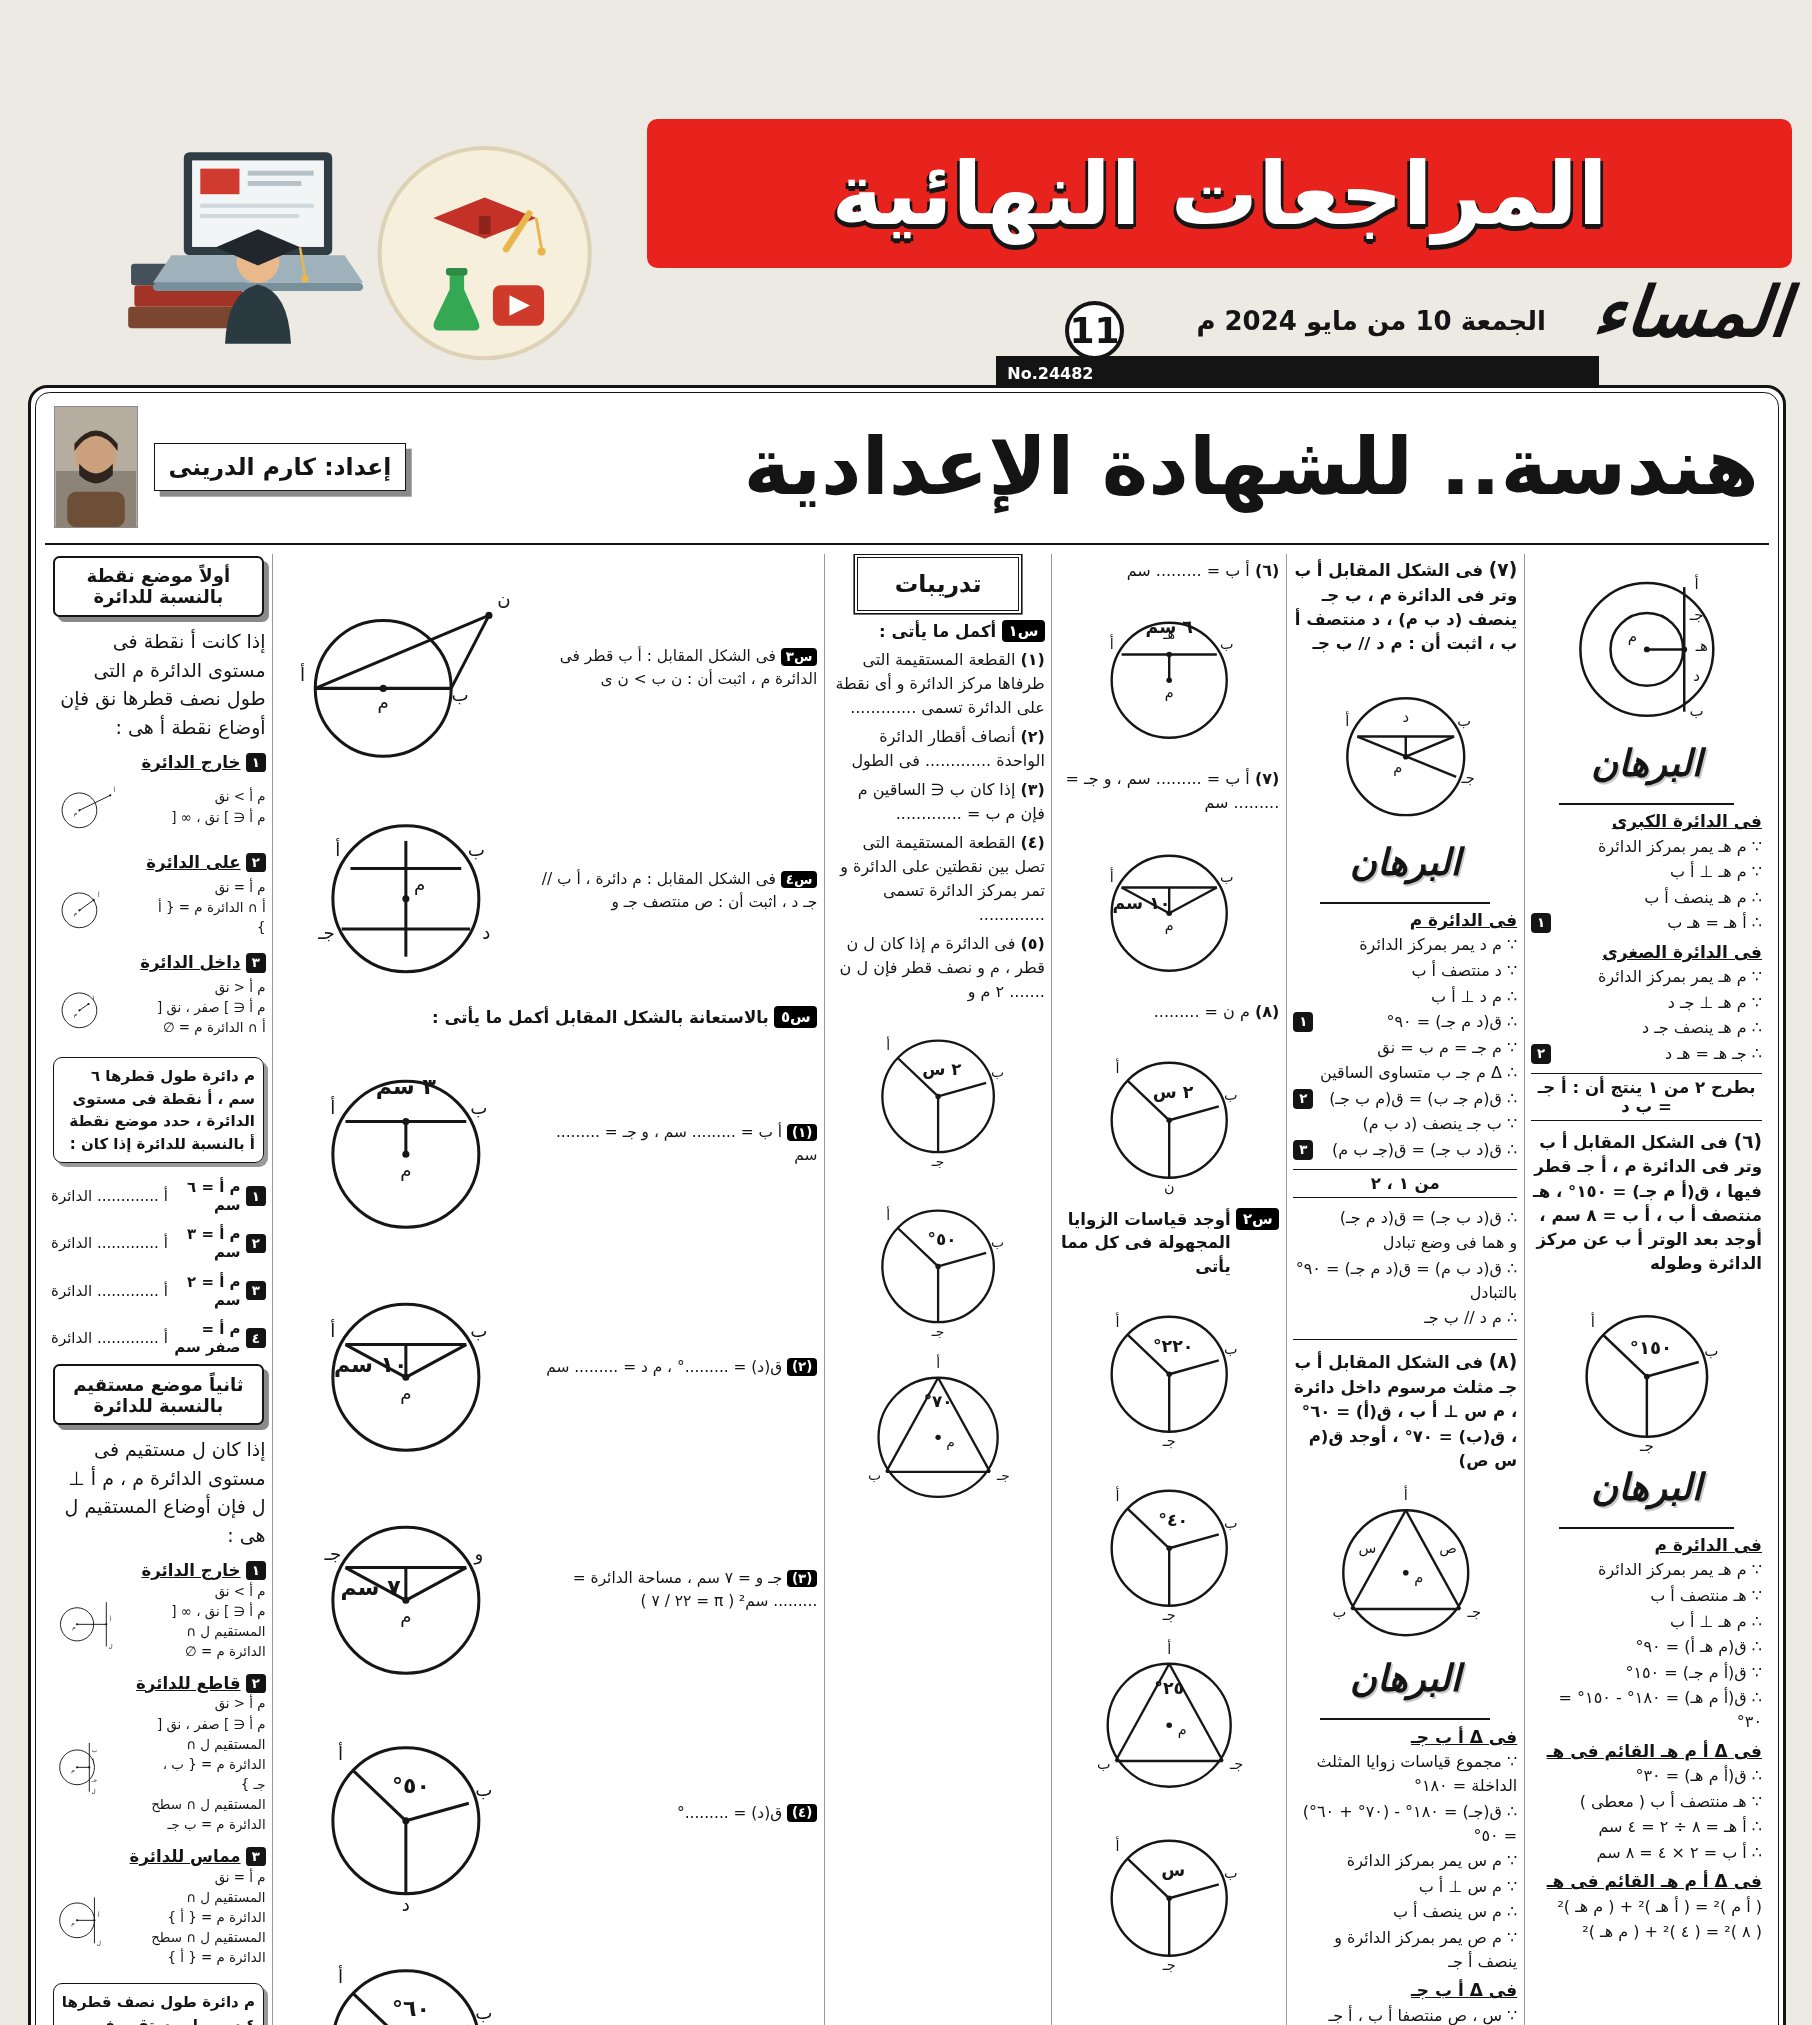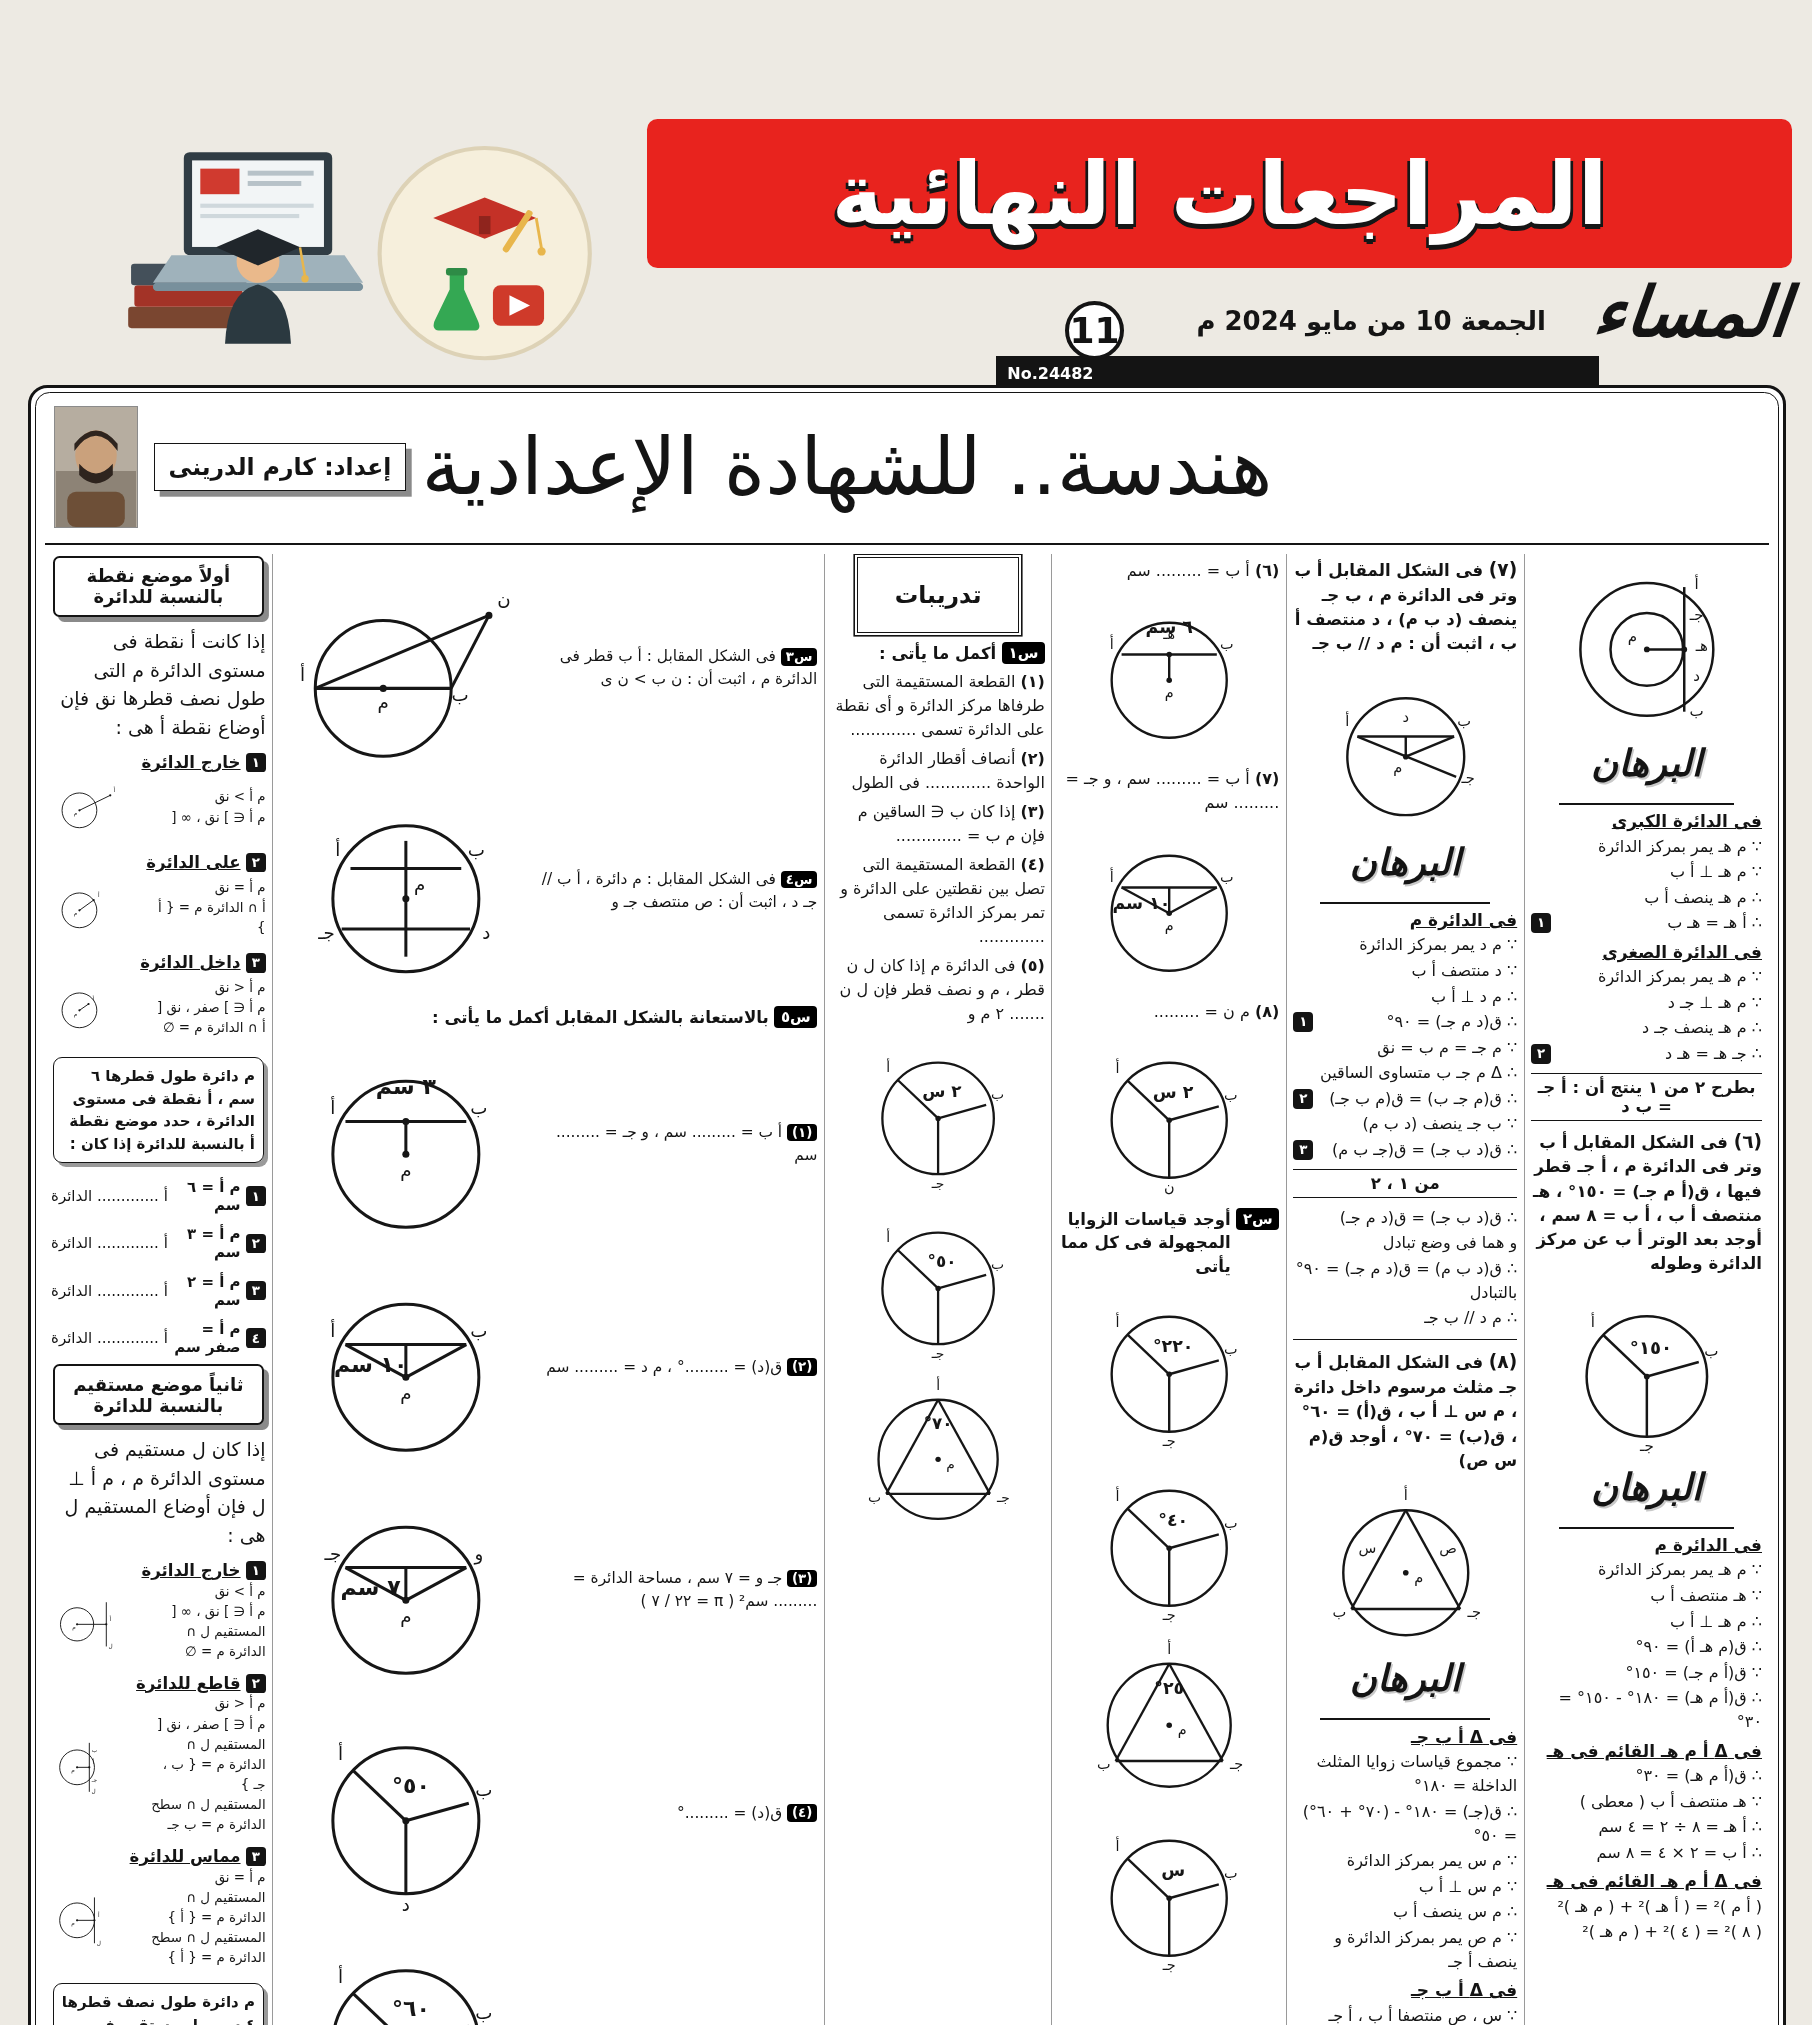--- a/index.html
+++ b/index.html
@@ -24,21 +24,21 @@
            border-radius:50%;background:#fff;display:flex;align-items:center;justify-content:center;
            font-size:36px;font-weight:bold}
 
   
   .mainbox{position:absolute;top:385px;left:27.5px;right:27.5px;height:2135px;border:3.6px solid #141414;
            border-radius:19.4px;background:#fff;padding:4px}
   .inner{border:1.6px solid #141414;border-radius:14.6px;height:100%;padding:5.7px 9px 7.3px;
          overflow:hidden;display:flex;flex-direction:column}
   .titlerow{display:flex;align-items:center;gap:15.4px;border-bottom:2px solid #141414;
             padding:1.6px 9.7px 9.7px;flex:0 0 146px}
-  .bigtitle{flex:1;font-size:79px;font-weight:normal;text-align:left;white-space:nowrap}
+  .bigtitle{flex:1;font-size:79px;font-weight:bold;text-align:right;white-space:nowrap}
   .byline{font-size:23.5px;font-weight:bold;border:1.6px solid #141414;box-shadow:5.7px 5.7px 0 #8a8a8a;
           padding:9px 13.8px;white-space:nowrap;background:#fff}
   .photo{width:84px;height:122px;flex:0 0 auto;border:1.2px solid #8b8b8b;overflow:hidden;background:#b6ada0}
   .photo svg{width:100%;height:100%;display:block}
 
   .cols{flex:1;min-height:0;display:flex;padding-top:9px}
   .col{padding:0 6.5px;overflow:hidden}
   .col:not(:last-child){border-left:0.8px solid #9a9a9a}
   .c1{width:14.2%}.c2{width:13.8%}.c3{width:13.6%}.c4{width:13.2%}.c56{width:32.0%}
   .c7{width:13.2%;display:flex;flex-direction:column}
@@ -64,21 +64,21 @@
           padding:2px 6.5px;border-radius:4px;white-space:nowrap}
   .sqtext{font-size:16.6px;line-height:1.4}
   .fill{font-size:16px;line-height:1.5;margin:4.9px 0}
   .figrow{margin:4px 0 9px}
   .qrow{display:flex;gap:4px;align-items:center;margin:6.5px 0;min-height:157px}
   .qrtext{flex:1.12;font-size:15.4px;line-height:1.5}
   .qrtext .sqchip{font-size:13.4px;padding:1.2px 4.9px}
   .qrfig{flex:1;min-width:0}
   .qrfig .figsvg{width:100%}
   .ribbon{margin:3.2px auto 9px;border:1.6px solid #141414;box-shadow:0 0 0 2px #fff,0 0 0 3.6px #141414;
-          background:#fff;font-size:23.5px;font-weight:bold;text-align:center;padding:23px 4px;width:76%}
+          background:#fff;font-size:23.5px;font-weight:bold;text-align:center;padding:12px 4px;width:76%}
   .secbanner{border:2px solid #141414;border-radius:6.5px;box-shadow:4.9px 4.9px 0 #8a8a8a;background:#fff;
              font-size:18px;font-weight:bold;text-align:center;padding:7.3px 4px;margin:2.4px 1.6px 10.5px}
   .para{font-size:19px;line-height:1.5;font-weight:normal;margin-bottom:5.7px}
   .case{margin:5.7px 0}
   .casehead{display:flex;align-items:center;gap:5.7px;margin-bottom:1.6px}
   .numchip{flex:0 0 auto;background:#141414;color:#fff;width:19.4px;height:19.4px;border-radius:3.6px;
            display:flex;align-items:center;justify-content:center;font-size:13.4px;font-weight:bold}
   .casetitle{font-size:16.6px;font-weight:bold;text-decoration:underline}
   .casebody{display:flex;gap:18px;align-items:center}
   .caselines{flex:1.25;min-width:0}

